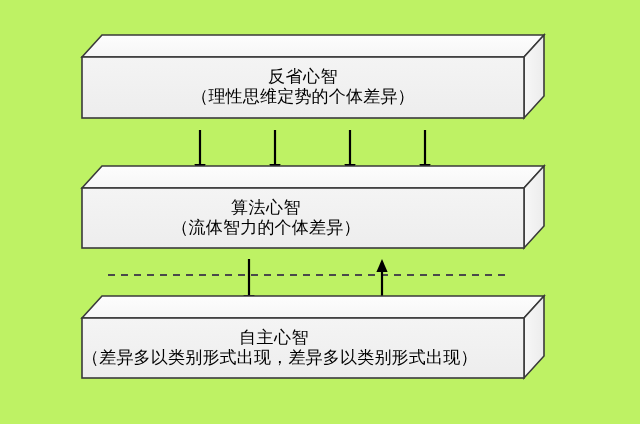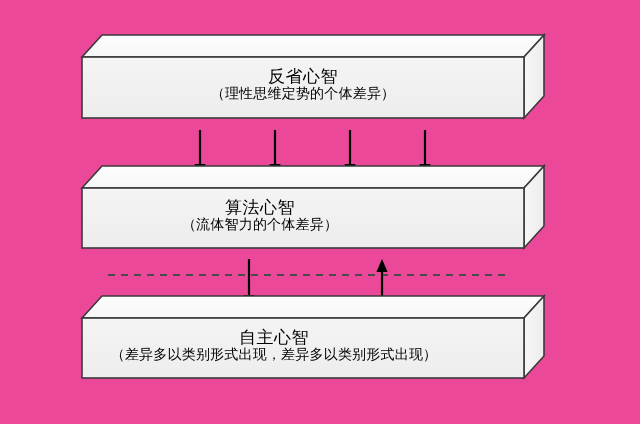--- a/index.html
+++ b/index.html
@@ -10,21 +10,21 @@
   body {
     width: 640px;
     height: 424px;
     font-family: "DejaVu Sans", "Liberation Sans", sans-serif;
     overflow: hidden;
   }
   #canvas {
     position: relative;
     width: 640px;
     height: 424px;
-    background: #ec4899;
+    background: #bef264;
   }
   #diagram-svg {
     position: absolute;
     left: 0;
     top: 0;
     width: 640px;
     height: 424px;
   }
   .box-label {
     position: absolute;
@@ -32,26 +32,25 @@
     color: #000000;
     line-height: 1.18;
     pointer-events: none;
     white-space: nowrap;
   }
   .box-title {
     font-size: 17px;
     letter-spacing: 0.5px;
   }
   .box-sub {
-    font-size: 14px;
+    font-size: 17px;
     letter-spacing: 0.2px;
-    font-family: Liberation Serif, serif;
   }
   .lbl-1 { left: 82px; top: 66px;  width: 442px; }
-  .lbl-2 { left: 82px; top: 197px; width: 356px; }
+  .lbl-2 { left: 82px; top: 197px; width: 356px; padding-left: 6px; }
   .lbl-3 { left: 82px; top: 327px; width: 384px; }
 </style>
 </head>
 <body>
 
 <div id="canvas">
 
   <svg id="diagram-svg" viewBox="0 0 640 424" xmlns="http://www.w3.org/2000/svg">
     <defs>
       <linearGradient id="frontGrad" x1="0" y1="0" x2="0" y2="1">

